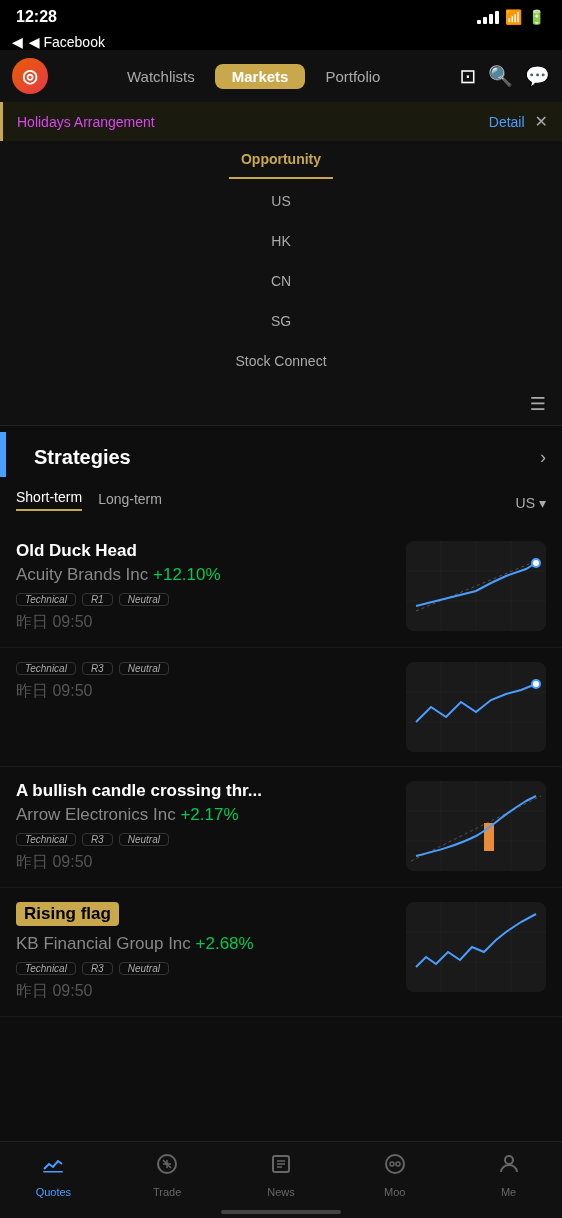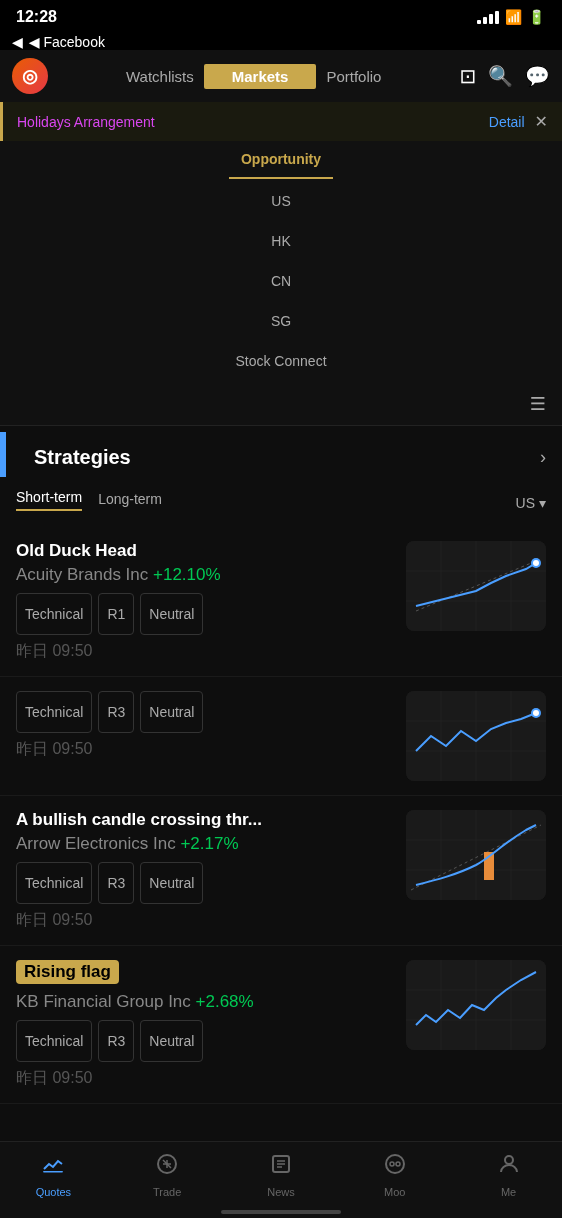--- a/index.html
+++ b/index.html
@@ -57,36 +57,36 @@
       background: linear-gradient(135deg, #e85d04, #e63946);
       display: flex;
       align-items: center;
       justify-content: center;
       font-size: 18px;
       color: #fff;
       font-weight: bold;
     }
     .nav-tabs {
       display: flex;
-      gap: 8px;
+      gap: 18px;
       flex: 1;
       justify-content: center;
       align-items: center;
     }
     .nav-tab {
       font-size: 15px;
       color: #aaa;
       cursor: pointer;
       padding: 4px 2px;
     }
     .nav-tab.active {
       color: #fff;
       background: #c9a84c;
-      padding: 4px 28px;
-      border-radius: 2px;
+      padding: 4px 17px;
+      border-radius: 8px;
       font-weight: 600;
     }
     .header-icons {
       display: flex;
       gap: 12px;
       align-items: center;
     }
     .header-icon {
       color: #fff;
       font-size: 20px;
@@ -233,25 +233,26 @@
     .stock-name span.positive {
       color: #00c853;
     }
     .stock-tags {
       display: flex;
       gap: 6px;
       flex-wrap: wrap;
       margin-bottom: 6px;
     }
     .tag {
-      font-size: 14px;
+      font-size: 10px;
       color: #aaa;
       border: 1px solid #333;
-      padding: 12px 8px;
+      padding: 0 8px;
       border-radius: 4px;
+      font-style: italic;
     }
     .stock-time {
       font-size: 16px;
       color: #555;
     }
     .stock-chart {
       width: 140px;
       height: 90px;
       background: #1a1a1a;
       border-radius: 8px;

